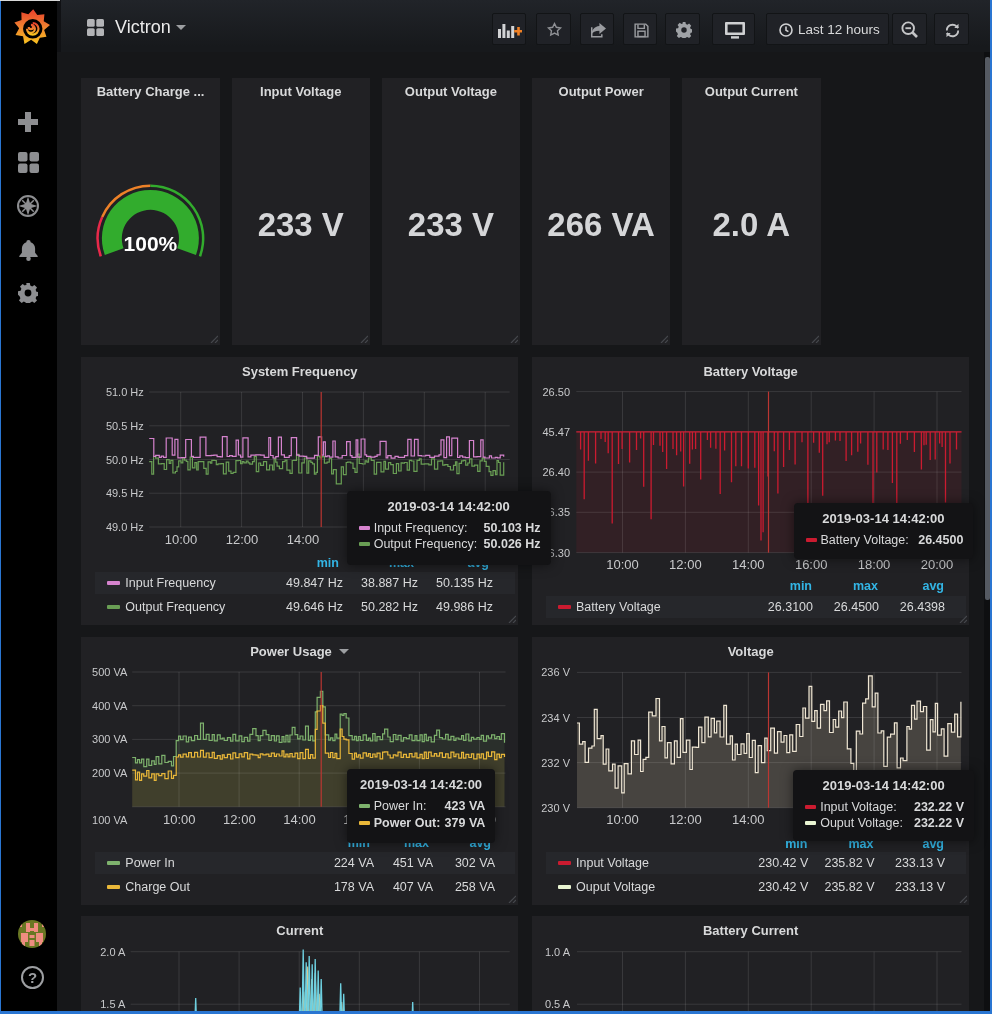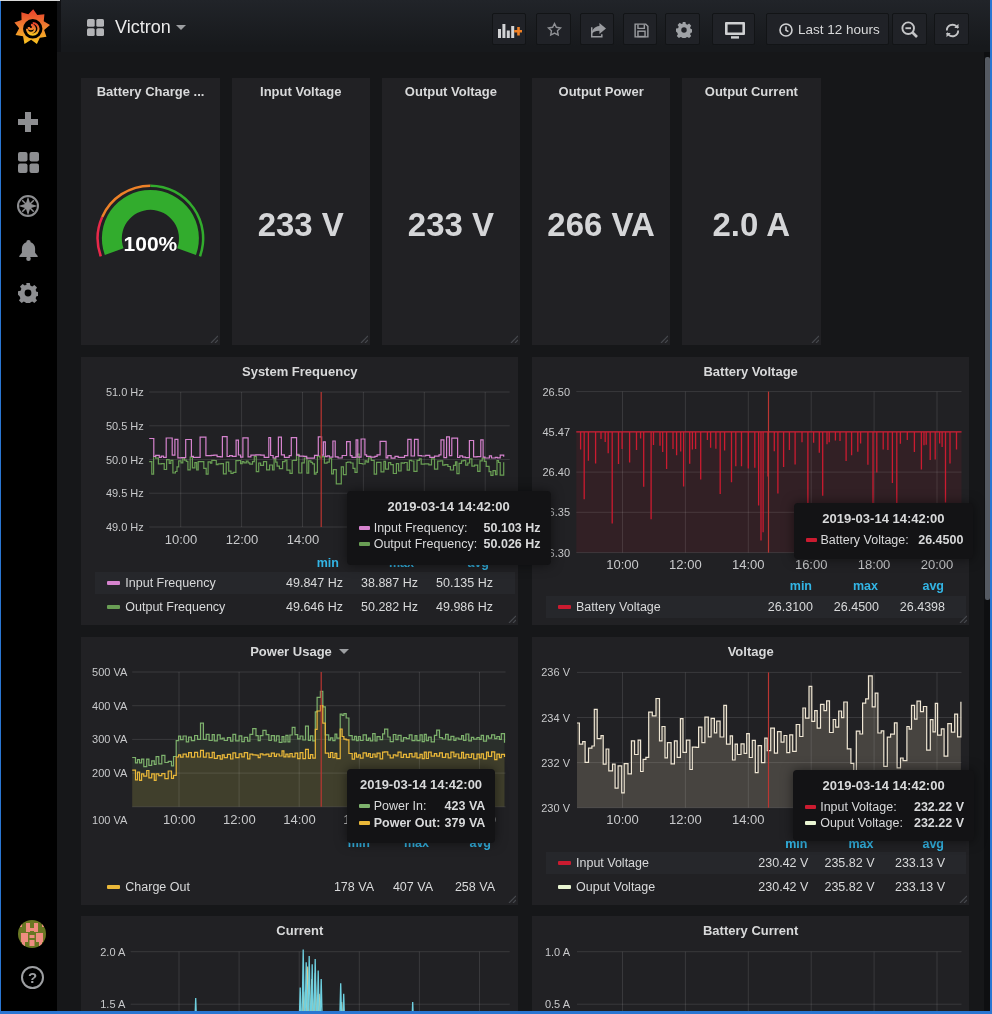--- a/index.html
+++ b/index.html
@@ -316,20 +316,27 @@
         <line x1="278.3" y1="35.0" x2="278.3" y2="169.8" stroke="rgba(255,255,255,0.11)" stroke-width="1"></line>
         <line x1="338.4" y1="35.0" x2="338.4" y2="169.8" stroke="rgba(255,255,255,0.11)" stroke-width="1"></line>
         <line x1="398.5" y1="35.0" x2="398.5" y2="169.8" stroke="rgba(255,255,255,0.11)" stroke-width="1"></line>
 <path d="M51.2 120.5H54.5V125.9H56.5V122.6H58.6V125.9H60.6V122.2H62.8V129.6H65.7V122.1H67.9V128.4H70.7V123.8H73.3V127.3H75.1V119.6H77.8V126.9H80.8V118.4H83.9V125.5H87.2V124.3H90.5V128.9H92.5V119.5H95.2V103.7H97.6V99.1H99.6V102.7H102.1V99.0H105.3V104.8H107.6V100.1H110.4V103.7H113.6V98.5H116.6V102.3H119.5V86.2H122.4V102.3H125.2V97.3H128.1V103.5H131.2V97.6H133.3V103.9H136.3V97.9H139.2V101.9H141.3V101.2H143.2V103.5H146.4V100.6H149.6V104.1H151.9V97.4H154.7V103.8H158.1V98.9H160.8V104.6H163.3V100.3H166.6V104.2H168.9V97.4H171.7V91.6H175.0V98.7H177.2V103.6H179.2V98.6H181.9V93.4H185.1V97.6H187.9V103.5H190.3V98.6H193.4V104.0H195.4V98.8H198.2V105.4H201.0V99.7H202.9V105.0H204.9V98.4H207.0V104.8H208.9V98.0H211.2V90.4H214.0V97.7H216.7V101.8H219.1V99.0H221.9V103.0H224.5V89.2H227.4V103.4H229.4V98.9H231.8V103.9H234.3V74.9H236.1V60.4H239.4V54.3H241.8V69.9H244.3V97.9H247.7V103.1H249.5V100.8H251.8V103.7H254.0V97.2H255.8V101.2H259.2V77.2H261.1V78.4H262.9V76.7H265.2V81.0H267.9V98.7H271.2V102.8H273.5V99.4H275.4V103.6H277.3V99.5H279.3V103.5H282.1V97.9H285.4V103.4H287.4V101.1H289.3V103.9H291.7V96.6H294.1V104.0H296.0V99.7H299.1V102.6H301.6V96.9H303.6V92.1H306.8V100.0H309.2V104.7H312.3V97.5H314.9V102.7H317.0V98.4H320.1V104.2H322.5V100.7H325.4V101.6H328.3V97.9H331.0V103.7H334.0V98.7H335.9V103.6H339.0V97.8H341.2V104.6H343.3V97.3H345.3V103.7H347.4V100.1H350.2V104.8H353.4V98.4H355.7V93.1H358.5V100.7H361.4V102.0H364.6V97.3H367.2V102.9H369.9V99.4H372.9V103.3H374.9V101.0H377.8V102.2H380.6V98.7H382.5V103.4H384.9V97.0H387.8V103.9H390.4V100.4H392.7V102.1H396.0V100.5H398.3V102.4H400.2V98.4H402.5V104.1H405.5V98.8H407.4V101.1H410.6V97.9H413.7V101.7H415.9V99.5H418.4V102.3H420.3V96.6H423.5V105.8" fill="none" stroke="#7eb26d" stroke-width="1.2"></path>
 <path d="M51.2 133.1H54.5V142.9H56.5V135.2H58.6V143.4H60.6V136.8H62.8V139.2H65.7V133.5H67.9V140.9H70.7V136.8H73.3V143.4H75.1V136.9H77.8V138.7H80.8V136.7H83.9V141.7H87.2V134.0H90.5V141.4H92.5V138.3H95.2V120.0H97.6V117.8H99.6V120.2H102.1V117.2H105.3V119.9H107.6V115.6H110.4V120.1H113.6V115.3H116.6V120.0H119.5V113.4H122.4V120.2H125.2V116.0H128.1V120.6H131.2V115.4H133.3V121.3H136.3V118.7H139.2V122.2H141.3V117.9H143.2V120.7H146.4V117.4H149.6V122.0H151.9V115.9H154.7V120.7H158.1V116.8H160.8V119.9H163.3V115.6H166.6V121.9H168.9V117.2H171.7V117.9H175.0V118.1H177.2V120.7H179.2V116.9H181.9V117.8H185.1V117.1H187.9V119.4H190.3V116.2H193.4V119.3H195.4V117.0H198.2V119.0H201.0V113.9H202.9V119.8H204.9V117.2H207.0V119.9H208.9V116.5H211.2V119.9H214.0V116.1H216.7V121.6H219.1V115.6H221.9V121.6H224.5V112.3H227.4V121.4H229.4V117.7H231.8V121.1H234.3V92.4H236.1V74.0H239.4V68.7H241.8V86.1H244.3V116.1H247.7V120.5H249.5V115.5H251.8V120.6H254.0V116.3H255.8V121.6H259.2V92.0H261.1V99.5H262.9V102.1H265.2V102.9H267.9V116.5H271.2V122.2H273.5V116.2H275.4V120.2H277.3V117.9H279.3V121.1H282.1V115.9H285.4V119.1H287.4V116.7H289.3V120.5H291.7V117.0H294.1V119.9H296.0V116.1H299.1V121.8H301.6V115.2H303.6V114.8H306.8V118.0H309.2V120.9H312.3V117.8H314.9V118.9H317.0V115.1H320.1V120.4H322.5V117.4H325.4V120.3H328.3V116.7H331.0V119.9H334.0V116.0H335.9V120.8H339.0V117.3H341.2V121.7H343.3V115.1H345.3V121.5H347.4V115.2H350.2V119.2H353.4V116.7H355.7V119.1H358.5V115.9H361.4V120.3H364.6V116.8H367.2V120.8H369.9V115.1H372.9V119.7H374.9V117.0H377.8V121.1H380.6V115.3H382.5V121.1H384.9V117.4H387.8V120.5H390.4V116.8H392.7V121.8H396.0V117.1H398.3V120.8H400.2V116.8H402.5V121.8H405.5V115.1H407.4V119.4H410.6V114.8H413.7V122.7H415.9V117.1H418.4V120.6H420.3V117.3H423.5V119.9" fill="none" stroke="#eab839" stroke-width="1.2"></path>
 <line x1="240.2" y1="35" x2="240.2" y2="169.8" stroke="#bb3632" stroke-width="1.2"></line>
 </svg>
 <div class="lghdr" style="left:198.7px;top:199px">min</div>
       <div class="lghdr" style="left:257.7px;top:199px">max</div>
       <div class="lghdr" style="left:319.7px;top:199px">avg</div>
+<div class="lgrow" style="top:215px;background:#26272b;">
+        <div class="dash" style="background:#7eb26d"></div>
+        <div class="lglab">Power In</div>
+        <div class="lgv" style="left:188.7px">224 VA</div>
+        <div class="lgv" style="left:247.7px">451 VA</div>
+        <div class="lgv" style="left:309.7px">302 VA</div>
+      </div>
 <div class="lgrow" style="top:239px;">
         <div class="dash" style="background:#eab839"></div>
         <div class="lglab">Charge Out</div>
         <div class="lgv" style="left:188.7px">178 VA</div>
         <div class="lgv" style="left:247.7px">407 VA</div>
         <div class="lgv" style="left:309.7px">258 VA</div>
       </div>
 <svg style="position:absolute;right:2px;bottom:2px" width="8" height="8" viewBox="0 0 8 8">
         <path d="M8 1L1 8M8 5L5 8" stroke="#46484d" stroke-width="1.2" fill="none"></path>
       </svg>

